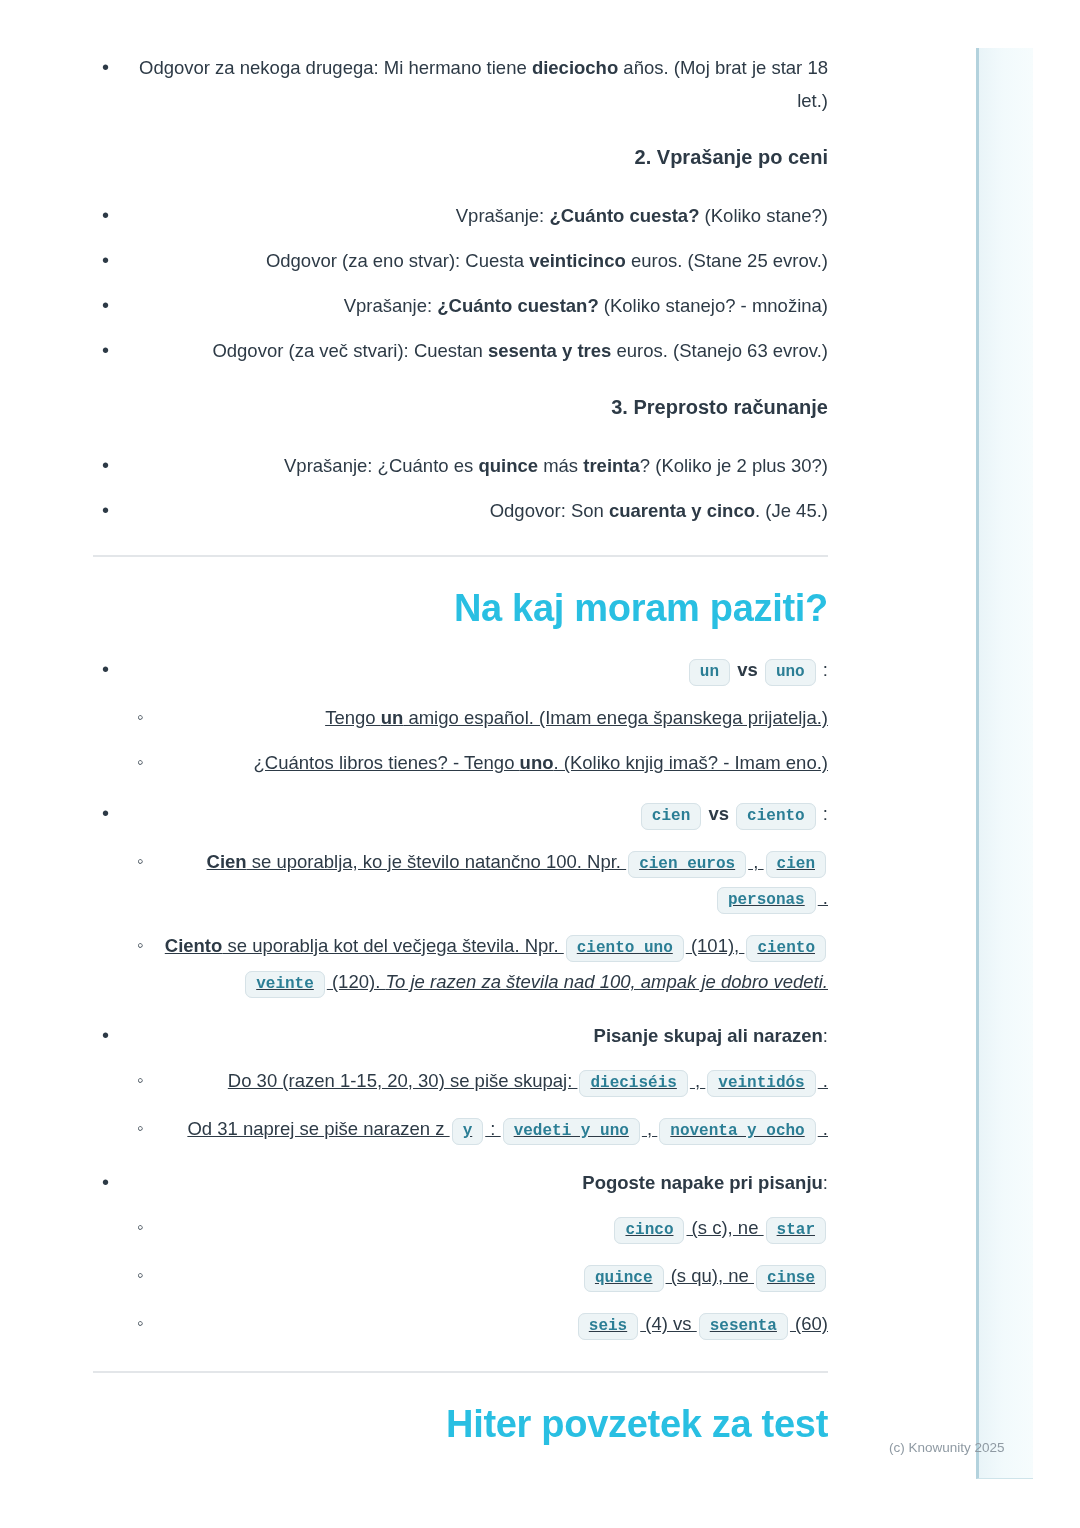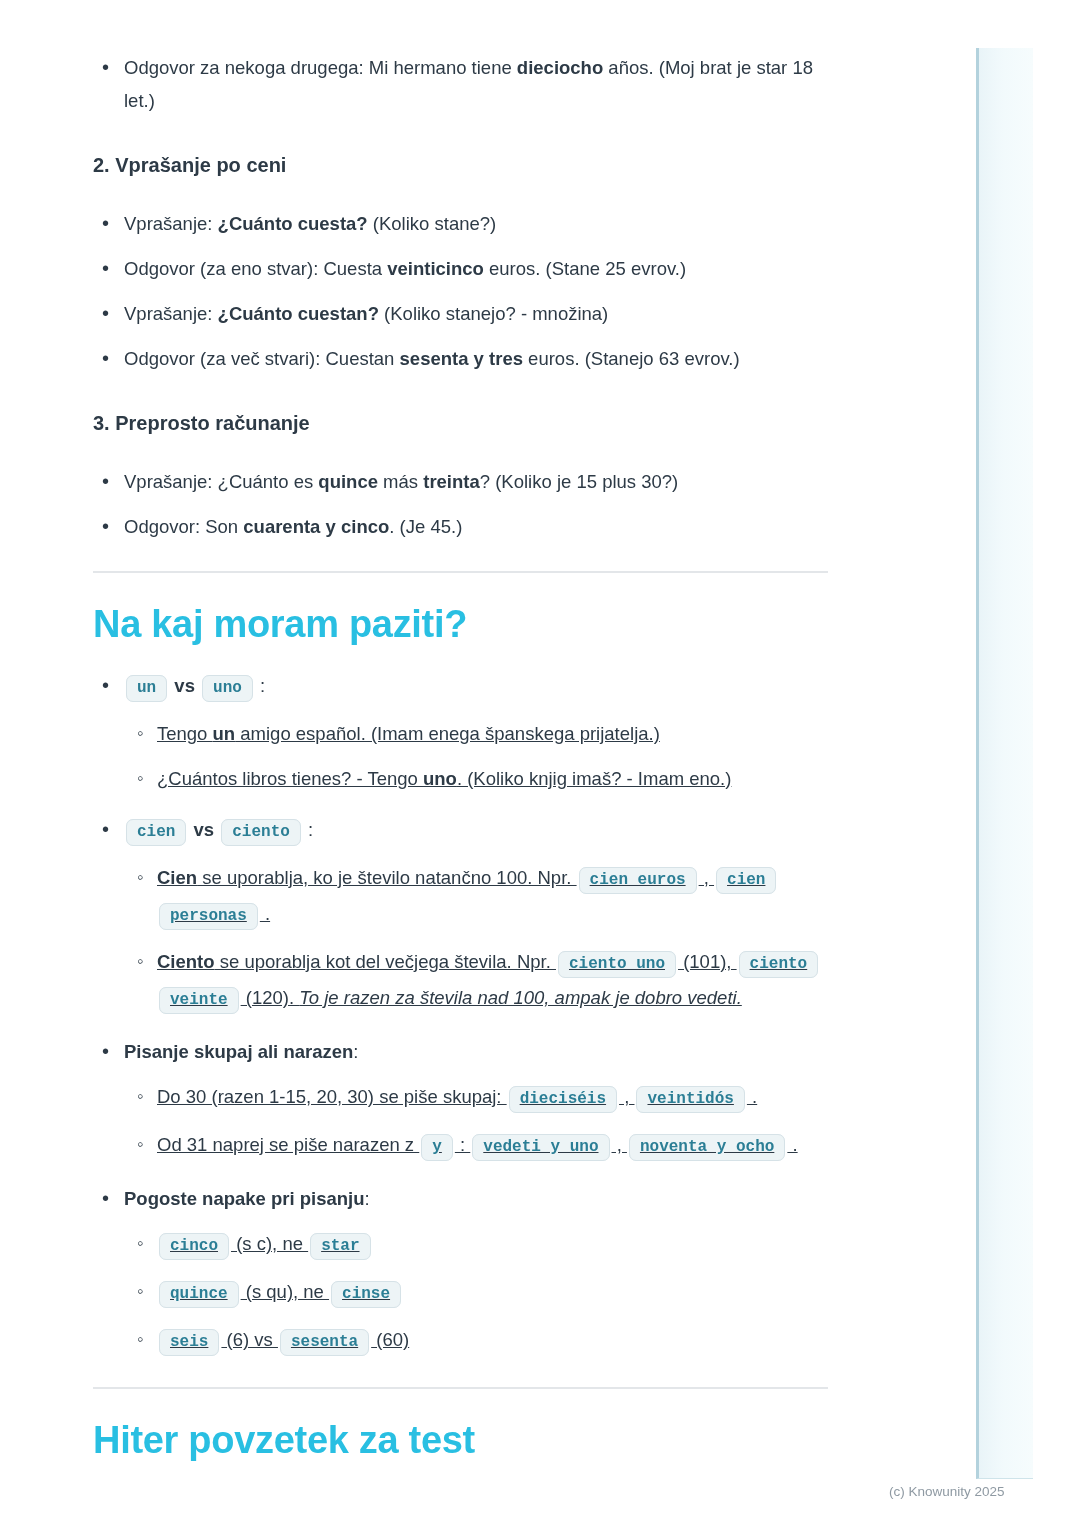--- a/index.html
+++ b/index.html
@@ -1,20 +1,21 @@
 <!DOCTYPE html>
 <html><head>
 <meta charset="utf-8">
 <style>
   html,body { margin:0; padding:0; background:#ffffff; }
   .page {
     position:relative; width:1080px; height:1528px; overflow:hidden;
     background:#ffffff;
     font-family:"Liberation Sans","DejaVu Sans",sans-serif;
     color:var(--text,#2d3a46);
+    text-align:right;
   }
   .content { position:absolute; left:93px; top:51px; width:735px; }
   .content > :first-child { margin-top:0; }
 
   .li1 {
     position:relative; padding-left:31px; margin:0 0 12px 0;
     font-size:18.5px; line-height:33px;
   }
   .li1::before {
     content:"\2022"; position:absolute; left:9px; top:0;
@@ -25,21 +26,21 @@
     font-size:18.5px; line-height:33px;text-decoration:underline;
   }
   .li2::before {
     content:"\25E6"; position:absolute; left:11px; top:0;
     font-size:18px; line-height:33px; color:var(--text,#2d3a46);
   }
   .li2 + .li1 { margin-top:18px; }
 
   .h3 {
     font-size:20px; font-weight:bold; line-height:24px;
-    margin:36px 0 30px 0; color:var(--text,#2d3a46);
+    margin:28px 0 30px 0; color:var(--text,#2d3a46);
   }
   .h2 {
     font-size:38px; font-weight:bold; line-height:34px; letter-spacing:-0.3px;
     margin:32px 0 28px 0; color:var(--heading-accent,#29bfe2);
   }
   .divider { height:2px; background:var(--divider,#e3e6e9); margin:28px 0 34px 0; }
 
   strong { font-weight:bold; }
   em { font-style:italic; }
 
@@ -55,52 +56,52 @@
     box-decoration-break:clone; -webkit-box-decoration-break:clone;
   }
 
   .edge-strip {
     position:absolute; left:976px; top:48px; width:54px; height:1430px;
     background:linear-gradient(90deg,#e9f4f8 0%,#f2fafc 45%,#f6fcfd 100%);
     border-left:3px solid var(--strip-border,#b3d2dd);
     border-bottom:1px solid #cfe4ea;
   }
   .footer {
-    position:absolute; left:889px; top:1484px;
+    position:absolute; left:889px; top:1440px;
     font-size:13.5px; line-height:16px; color:var(--footer-text,#8f9aa3);
     white-space:nowrap;
   }
 </style>
 </head>
 <body>
 
 <div class="page" style="--heading-accent: #29bfe2; --text: #2d3a46; --chip-text: #2b7e95; --chip-bg: #edf4f6; --chip-border: #d6e2e7; --divider: #e3e6e9; --strip-border: #b3d2dd; --footer-text: #8f9aa3;">
   <div class="edge-strip"></div>
   <div class="content">
       <div class="li1"><span>Odgovor za nekoga drugega: Mi hermano tiene </span><strong>dieciocho</strong><span> años. (Moj brat je star 18 let.)</span></div>
       <div class="h3"><span>2. Vprašanje po ceni</span></div>
       <div class="li1"><span>Vprašanje: </span><strong>¿Cuánto cuesta?</strong><span> (Koliko stane?)</span></div>
       <div class="li1"><span>Odgovor (za eno stvar): Cuesta </span><strong>veinticinco</strong><span> euros. (Stane 25 evrov.)</span></div>
       <div class="li1"><span>Vprašanje: </span><strong>¿Cuánto cuestan?</strong><span> (Koliko stanejo? - množina)</span></div>
       <div class="li1"><span>Odgovor (za več stvari): Cuestan </span><strong>sesenta y tres</strong><span> euros. (Stanejo 63 evrov.)</span></div>
       <div class="h3"><span>3. Preprosto računanje</span></div>
-      <div class="li1"><span>Vprašanje: ¿Cuánto es </span><strong>quince</strong><span> más </span><strong>treinta</strong><span>? (Koliko je 15 plus 30?)</span></div>
+      <div class="li1"><span>Vprašanje: ¿Cuánto es </span><strong>quince</strong><span> más </span><strong>treinta</strong><span>? (Koliko je 2 plus 30?)</span></div>
       <div class="li1"><span>Odgovor: Son </span><strong>cuarenta y cinco</strong><span>. (Je 45.)</span></div>
       <div class="divider"></div>
       <div class="h2"><span>Na kaj moram paziti?</span></div>
       <div class="li1"><code class="chip">un</code><span> </span><strong>vs</strong><span> </span><code class="chip">uno</code><span> :</span></div>
       <div class="li2"><span>Tengo </span><strong>un</strong><span> amigo español. (Imam enega španskega prijatelja.)</span></div>
       <div class="li2"><span>¿Cuántos libros tienes? - Tengo </span><strong>uno</strong><span>. (Koliko knjig imaš? - Imam eno.)</span></div>
       <div class="li1"><code class="chip">cien</code><span> </span><strong>vs</strong><span> </span><code class="chip">ciento</code><span> :</span></div>
       <div class="li2"><strong>Cien</strong><span> se uporablja, ko je število natančno 100. Npr. </span><code class="chip">cien euros</code><span> , </span><code class="chip">cien personas</code><span> .</span></div>
       <div class="li2"><strong>Ciento</strong><span> se uporablja kot del večjega števila. Npr. </span><code class="chip">ciento uno</code><span> (101), </span><code class="chip">ciento veinte</code><span> (120). </span><em>To je razen za števila nad 100, ampak je dobro vedeti.</em></div>
       <div class="li1"><strong>Pisanje skupaj ali narazen</strong><span>:</span></div>
       <div class="li2"><span>Do 30 (razen 1-15, 20, 30) se piše skupaj: </span><code class="chip">dieciséis</code><span> , </span><code class="chip">veintidós</code><span> .</span></div>
       <div class="li2"><span>Od 31 naprej se piše narazen z </span><code class="chip">y</code><span> : </span><code class="chip">vedeti y uno</code><span> , </span><code class="chip">noventa y ocho</code><span> .</span></div>
       <div class="li1"><strong>Pogoste napake pri pisanju</strong><span>:</span></div>
       <div class="li2"><code class="chip">cinco</code><span> (s c), ne </span><code class="chip">star</code></div>
       <div class="li2"><code class="chip">quince</code><span> (s qu), ne </span><code class="chip">cinse</code></div>
-      <div class="li2"><code class="chip">seis</code><span> (6) vs </span><code class="chip">sesenta</code><span> (60)</span></div>
+      <div class="li2"><code class="chip">seis</code><span> (4) vs </span><code class="chip">sesenta</code><span> (60)</span></div>
       <div class="divider"></div>
       <div class="h2"><span>Hiter povzetek za test</span></div>
     </div>
   <div class="footer">(c) Knowunity 2025</div>
 </div>
 
 </body></html>

